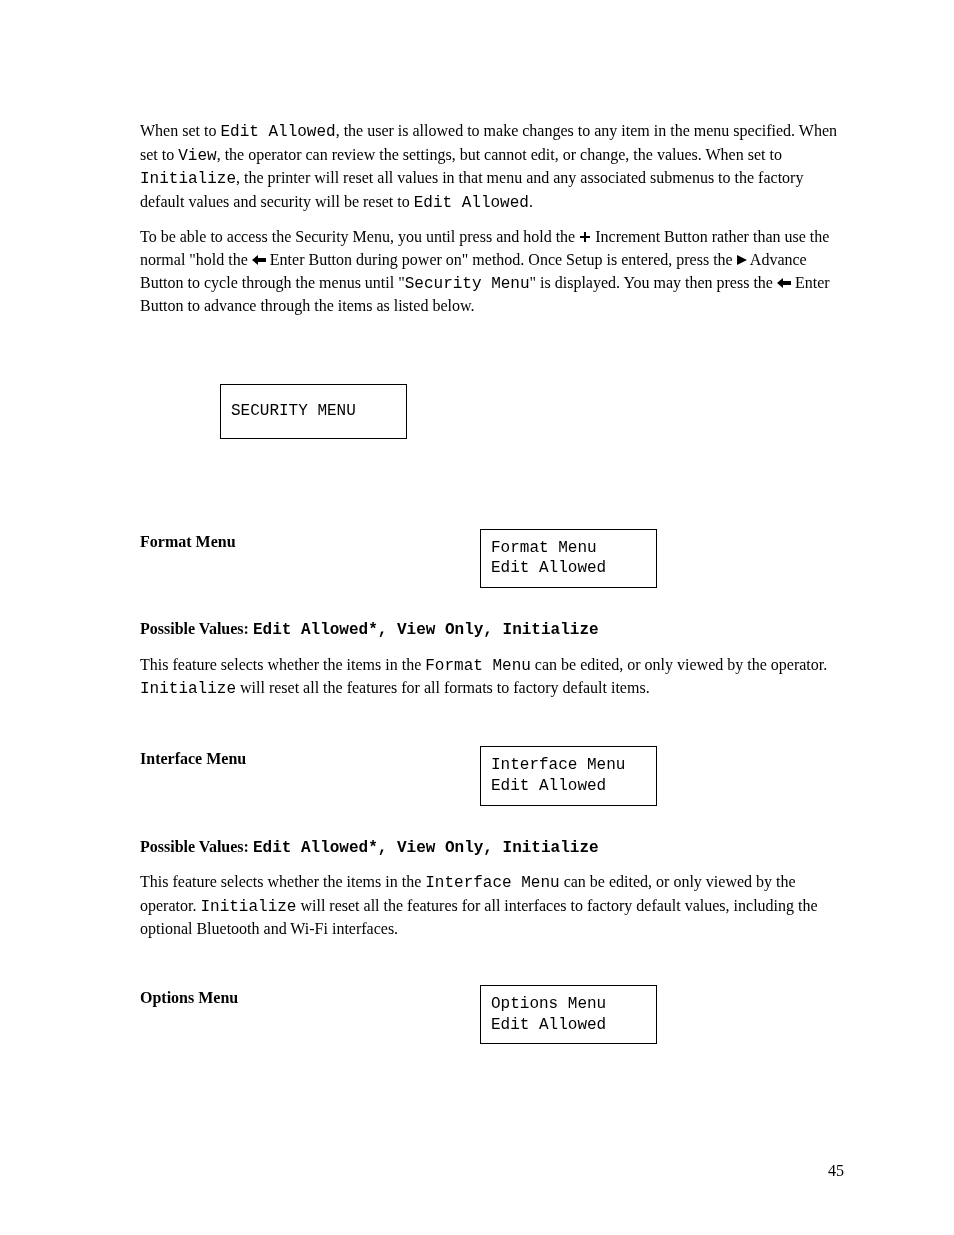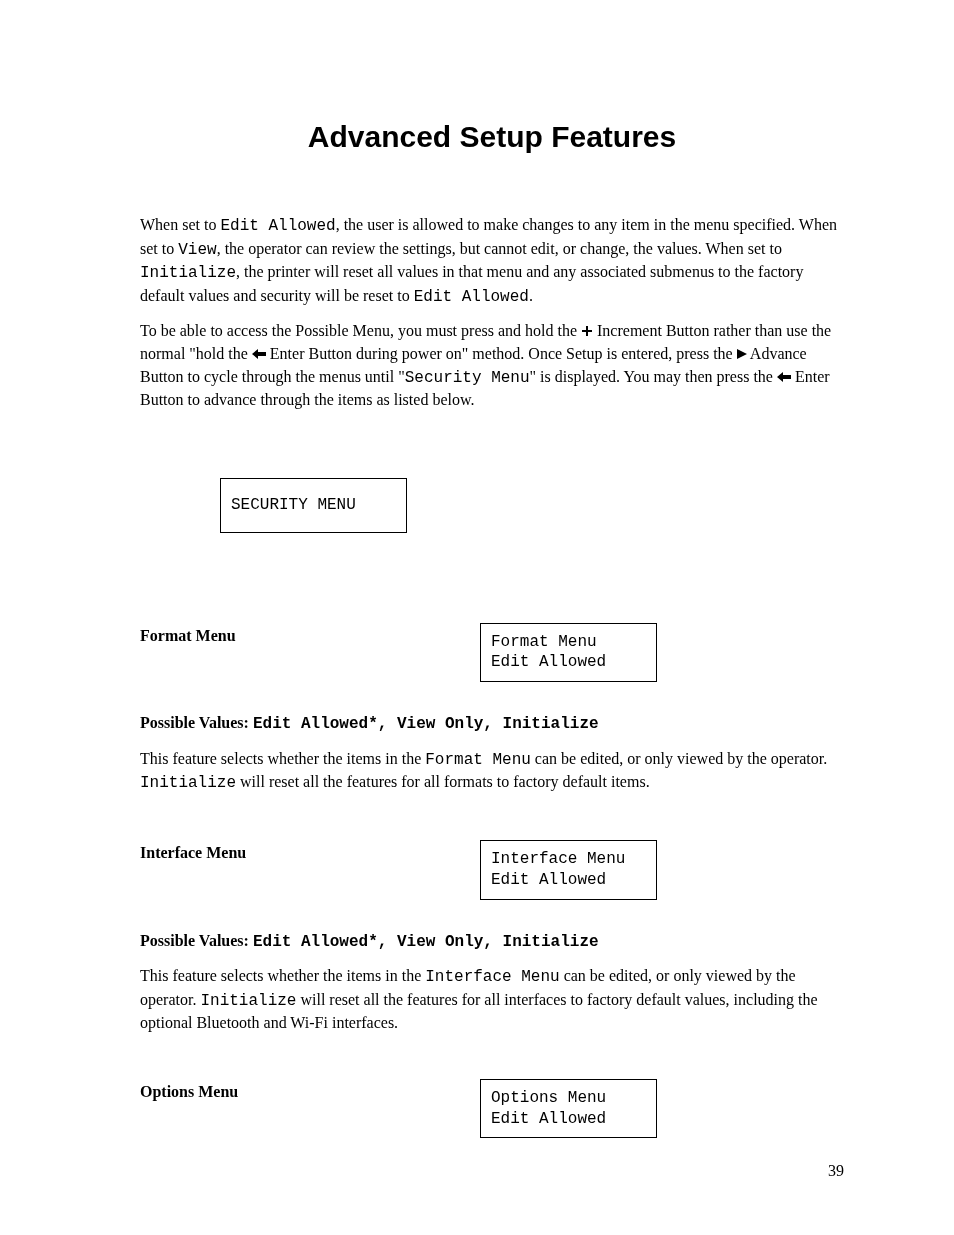--- a/index.html
+++ b/index.html
@@ -73,29 +73,28 @@
   }
   svg {
     display: inline-block;
   }
 </style>
 </head>
 <body>
 
 <div class="page">
 
-  <h1 class="title">Advanced Setup Features</h1>
 
 
   <p>
     <span>When set to </span><span class="mono">Edit Allowed</span><span>, the user is allowed to make changes to any item in the menu specified.  When set to </span><span class="mono">View</span><span>, the operator can review the settings, but cannot edit, or change, the values.  When set to </span><span class="mono">Initialize</span><span>, the printer will reset all values in that menu and any associated submenus to the factory default values and security will be reset to </span><span class="mono">Edit Allowed</span><span>.</span>
   </p>
 
   <p>
-    <span>To be able to access the Possible Menu, you must press and hold the </span><span class="icon"><svg width="12" height="12" viewBox="0 0 12 12">
+    <span>To be able to access the Security Menu, you until press and hold the </span><span class="icon"><svg width="12" height="12" viewBox="0 0 12 12">
           <line x1="6" y1="1" x2="6" y2="11" stroke="#000" stroke-width="2"></line>
           <line x1="1" y1="6" x2="11" y2="6" stroke="#000" stroke-width="2"></line>
         </svg></span><span> Increment Button rather than use the normal "hold the </span><span class="icon"><svg width="14" height="12" viewBox="0 0 14 12">
           <polygon points="0,6 6,1 6,4 14,4 14,8 6,8 6,11" fill="#000"></polygon>
         </svg></span><span> Enter Button during power on" method.  Once Setup is entered, press the </span><span class="icon"><svg width="10" height="12" viewBox="0 0 10 12">
           <polygon points="0,1 10,6 0,11" fill="#000"></polygon>
         </svg></span><span> Advance Button to cycle through the menus until "</span><span class="mono">Security Menu</span><span>" is displayed.  You may then press the </span><span class="icon"><svg width="14" height="12" viewBox="0 0 14 12">
           <polygon points="0,6 6,1 6,4 14,4 14,8 6,8 6,11" fill="#000"></polygon>
         </svg></span><span> Enter Button to advance through the items as listed below.</span>
   </p>
@@ -144,14 +143,14 @@
     <div class="menu-display menu-small">
       <span>Options Menu</span><br>
       <span>Edit Allowed</span>
     </div>
   </div>
 
   
 
   
 
-  <div class="page-number">39</div>
+  <div class="page-number">45</div>
 </div>
 
 </body></html>

